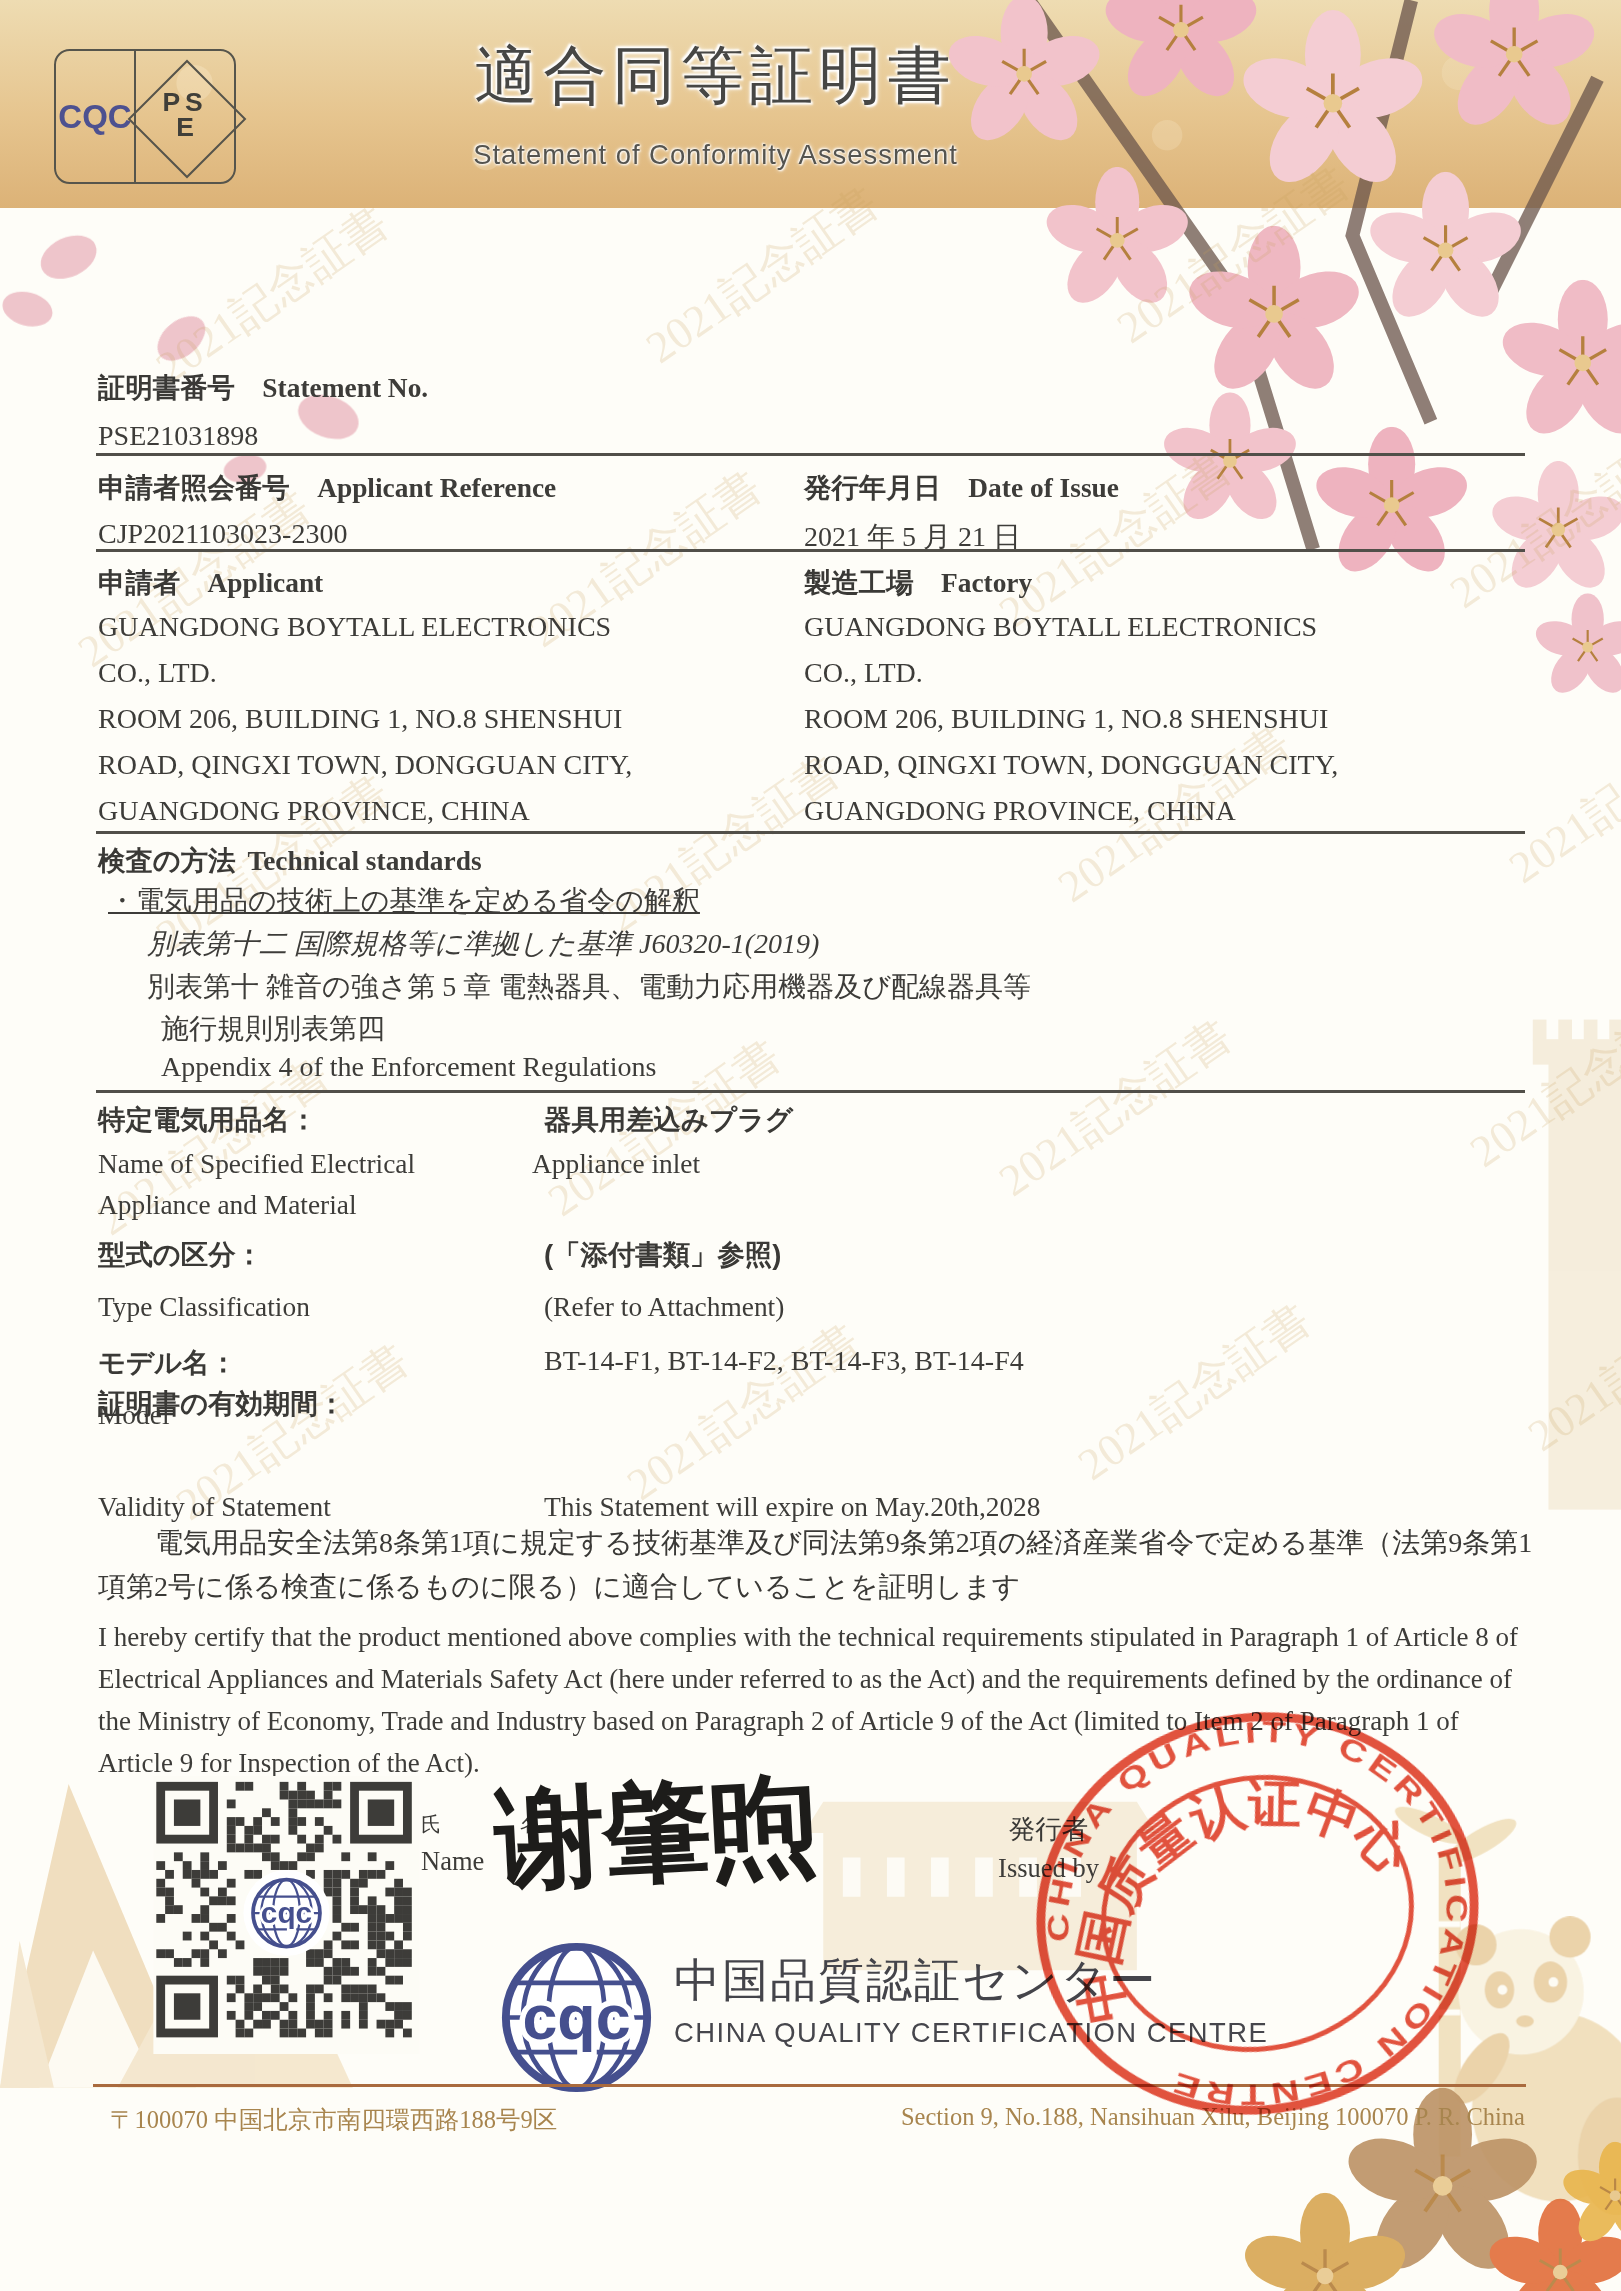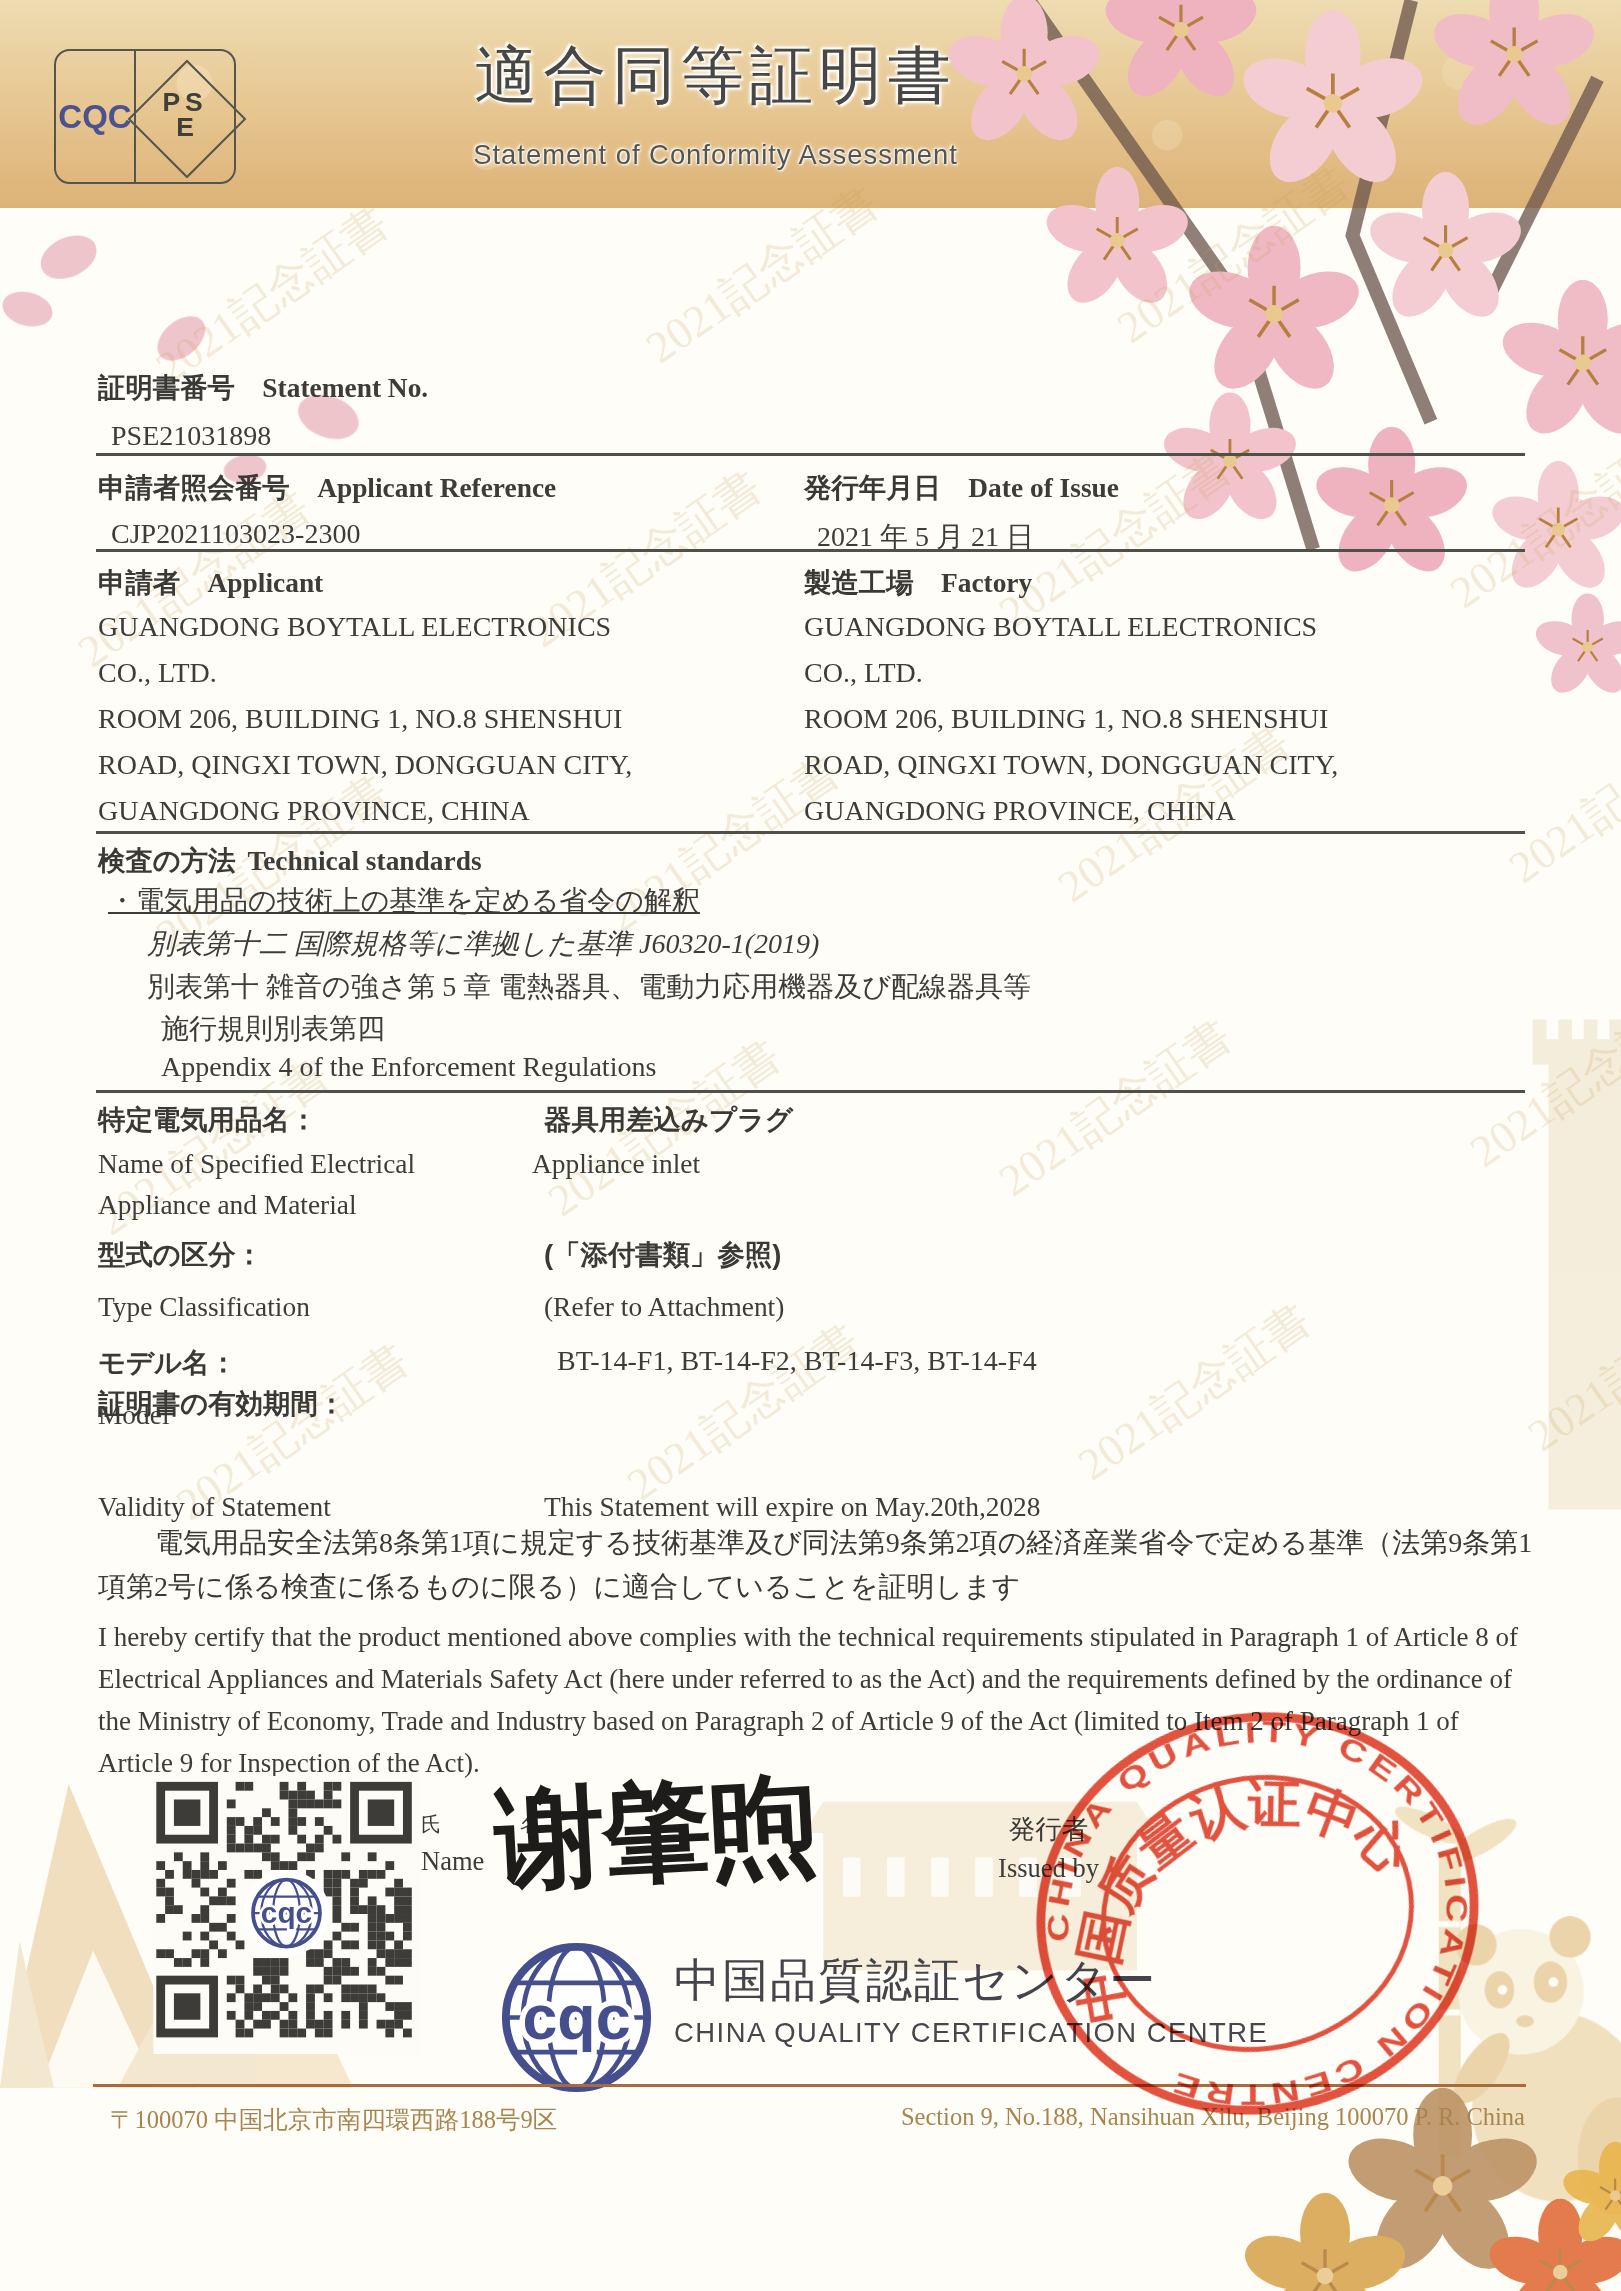--- a/index.html
+++ b/index.html
@@ -34,21 +34,21 @@
         color:#474745;text-shadow:0 0 5.9px #fff,2px 2px 2px #fff,-2px -2px 2px #fff,0 0 2px #fff;}
   .title-en{left:353px;top:139px;width:725px;text-align:center;font-size:27.4px;letter-spacing:1px;
         font-family:"Liberation Sans",sans-serif;color:#55544f;
         text-shadow:0 0 4.9px #fff,1px 1px 2px #fff,-1px -1px 2px #fff;}
   
   .rule{left:96px;width:1429px;height:2.5px;background:#514f49;}
   .rule-footer{left:93px;width:1433px;height:2.5px;background:#a96a3e;top:2084px;}
   
   .jpl{font-family:"Liberation Sans",sans-serif;font-weight:600;font-size:27.4px;color:#3a3936;}
   .enl{font-size:27.4px;color:#3d3c39;}
-  .val{font-size:28px;color:#3d3c39;margin-left:13px;}
+  .val{font-size:28px;color:#3d3c39;}
   .lines{font-size:28px;line-height:46px;color:#3d3c39;}
   .pair .en{margin-left:27.4px;font-weight:bold;font-family:"Liberation Serif",serif;}
   .std{font-size:28px;color:#3d3c39;}
   .cert{left:98px;top:1521px;width:1437px;}
   .cert-jp{font-size:28px;line-height:44px;text-indent:57px;color:#3a3936;}
   .cert-en{margin-top:6.9px;font-size:27px;line-height:42px;color:#3d3c39;}
   .name-label{left:421px;top:1811px;text-align:left;}
   .name-label .jp{font-size:20px;letter-spacing:37px;color:#3a3936;white-space:nowrap;}
   .name-label .en{font-size:26.5px;margin-top:7.8px;color:#3d3c39;}
   .signature{left:495px;top:1753px;width:549px;font-size:110px;font-weight:bold;color:#1d1c1a;

